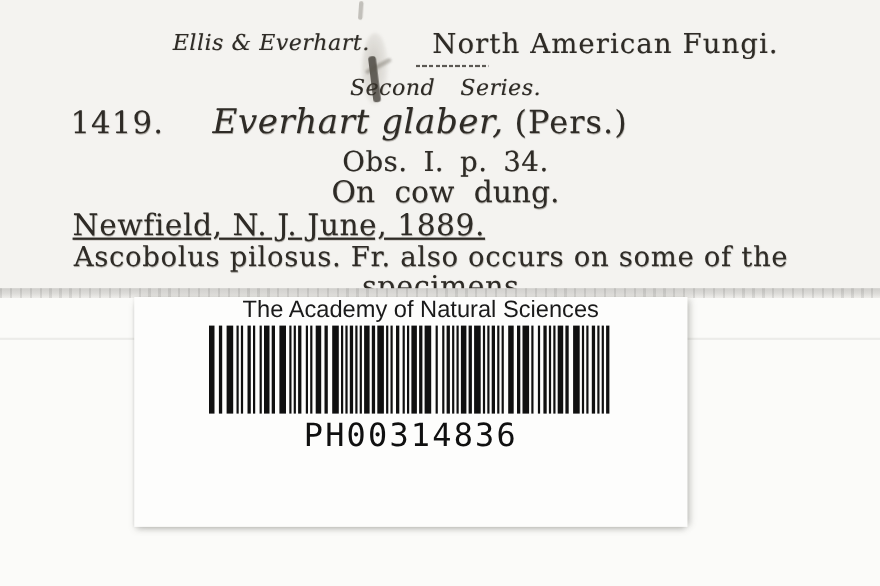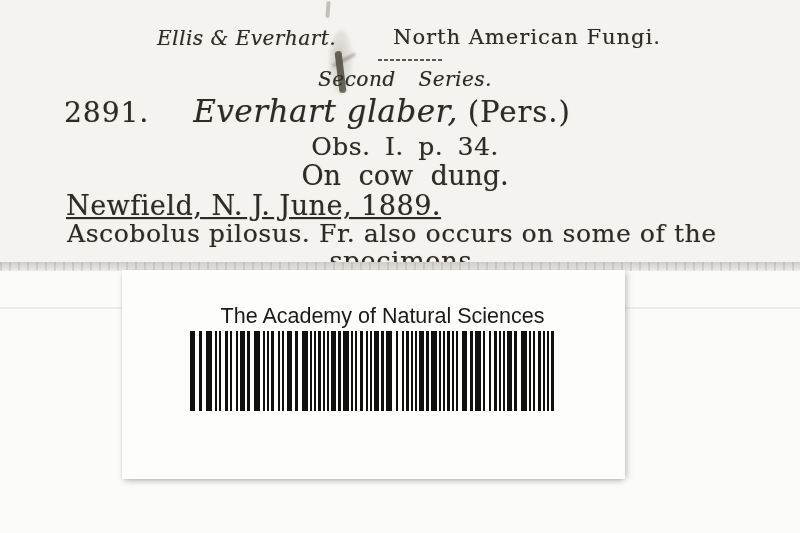--- a/index.html
+++ b/index.html
@@ -13,21 +13,21 @@
   html,body{margin:0;padding:0;background:#ffffff;}
   .canvas{
     position:relative;width:800px;height:533px;overflow:hidden;
     font-family:"DejaVu Serif", serif;
   }
   
   .old-label{position:absolute;left:0;top:0;width:800px;height:263px;background:var(--label-bg);}
   .print{position:absolute;color:var(--ink);text-shadow:0.4px 0.4px 0.7px rgba(60,54,44,0.45);white-space:nowrap;}
   .centered{left:0;width:810px;text-align:center;}
   .authors{left:157px;top:26px;font-size:20px;font-style:italic;letter-spacing:0.5px;}
-  .work-title{left:393px;top:25px;font-size:21px;letter-spacing:1px;}
+  .work-title{left:393px;top:25px;font-size:25px;letter-spacing:1px;}
   .rule{position:absolute;left:378px;top:59px;width:66px;height:2px;
         background:repeating-linear-gradient(90deg, rgba(40,36,30,0.75) 0 4px, transparent 4px 6px);}
   .series{top:67px;font-size:20px;font-style:italic;word-spacing:16px;letter-spacing:0.5px;}
   .entry-line{left:64px;top:93px;font-size:28px;display:flex;align-items:baseline;}
   .entry-number{letter-spacing:1px;}
   .species{margin-left:44px;font-style:italic;font-size:31px;letter-spacing:0.5px;}
   .authority{margin-left:10px;font-size:29px;letter-spacing:1px;text-align:center;}
   .reference{top:132px;font-size:25px;word-spacing:6px;letter-spacing:0.5px;}
   .substrate{top:160px;font-size:27px;word-spacing:9px;}
   .locality{left:66px;top:190px;font-size:27px;letter-spacing:0.5px;text-decoration:underline;}
@@ -39,21 +39,21 @@
   .band::after{content:"";position:absolute;inset:0;
         background:repeating-linear-gradient(90deg, rgba(40,40,38,0.10) 0 2px, transparent 2px 9px);}
   .lower{position:absolute;left:0;top:271px;width:800px;height:262px;background:var(--lower-bg);}
   .artifact-line{position:absolute;left:0;top:307px;width:800px;height:2px;background:rgba(110,108,100,0.10);}
   
   .sticker{position:absolute;left:122px;top:270px;width:503px;height:209px;
         background:var(--sticker-bg);z-index:2;
         box-shadow:4px 0 6px -2px rgba(90,88,82,0.30), 0 4px 6px -2px rgba(90,88,82,0.35), -1px 0 2px rgba(0,0,0,0.05);
         font-family:"Liberation Sans", sans-serif;color:var(--sticker-ink);}
   .sticker-text{width:100%;text-align:center;font-size:21.5px;line-height:22px;transform:translateX(9px);}
-  .institution{margin-top:35px;}
+  .institution{}
   .barcode{display:flex;align-items:stretch;width:368px;height:80px;margin:4px auto 0;}
   .bar{flex:none;height:100%;background:var(--barcode-ink);}
   .barcode-number{width:100%;text-align:center;margin-top:2px;
         font-family:"DejaVu Sans Mono", monospace;font-size:29px;letter-spacing:2px;color:var(--barcode-ink);}
   
   .blemish{position:absolute;pointer-events:none;}
   .smudge-top{left:326px;top:1px;width:4px;height:17px;background:rgba(80,74,62,0.30);
         transform:rotate(4deg);border-radius:2px;filter:blur(0.5px);}
   .smudge-halo{left:329px;top:30px;width:24px;height:66px;border-radius:50%;
         background:radial-gradient(ellipse at 45% 45%, rgba(120,112,98,0.30), rgba(120,112,98,0.10) 60%, transparent 75%);
@@ -68,21 +68,21 @@
 
 <div class="canvas">
 
   <div class="old-label">
     <span class="print authors">Ellis &amp; Everhart.</span>
     <span class="print work-title">North American Fungi.</span>
     <div class="rule"></div>
     <div class="print centered series">Second Series.</div>
 
     <div class="print entry-line">
-      <span class="entry-number">2891.</span>
+      <span class="entry-number">1419.</span>
       <span class="species">Everhart glaber,</span>
       <span class="authority">(Pers.)</span>
     </div>
 
     <div class="print centered reference">Obs. I. p. 34.</div>
     <div class="print centered substrate">On cow dung.</div>
     <div class="print locality">Newfield, N. J. June, 1889.</div>
     <div class="print note1">Ascobolus pilosus. Fr. also occurs on some of the</div>
     <div class="print centered note2">specimens.</div>
 
@@ -158,15 +158,16 @@
         <div class="bar" style="width: 5px; margin-right: 2px;"></div>
         <div class="bar" style="width: 3px; margin-right: 4px;"></div>
         <div class="bar" style="width: 6px; margin-right: 2px;"></div>
         <div class="bar" style="width: 2px; margin-right: 2px;"></div>
         <div class="bar" style="width: 2px; margin-right: 3px;"></div>
         <div class="bar" style="width: 3px; margin-right: 2px;"></div>
         <div class="bar" style="width: 2px; margin-right: 2px;"></div>
         <div class="bar" style="width: 2px; margin-right: 2px;"></div>
         <div class="bar" style="width: 3px;"></div>
       </div>
+    <div class="barcode-number">PH00314836</div>
   </div>
 
 </div>
 
 </body></html>

